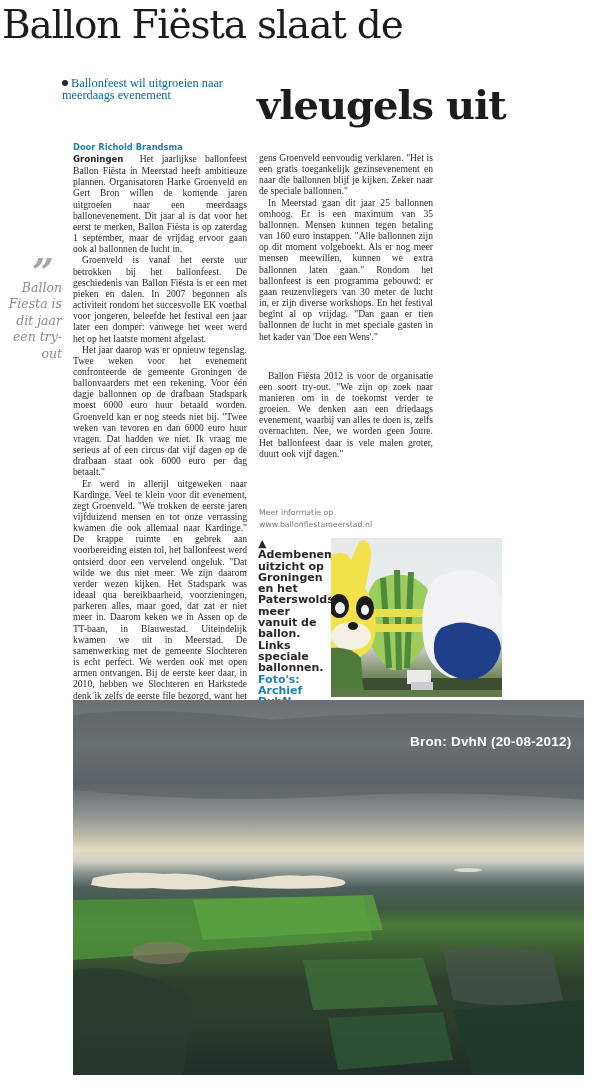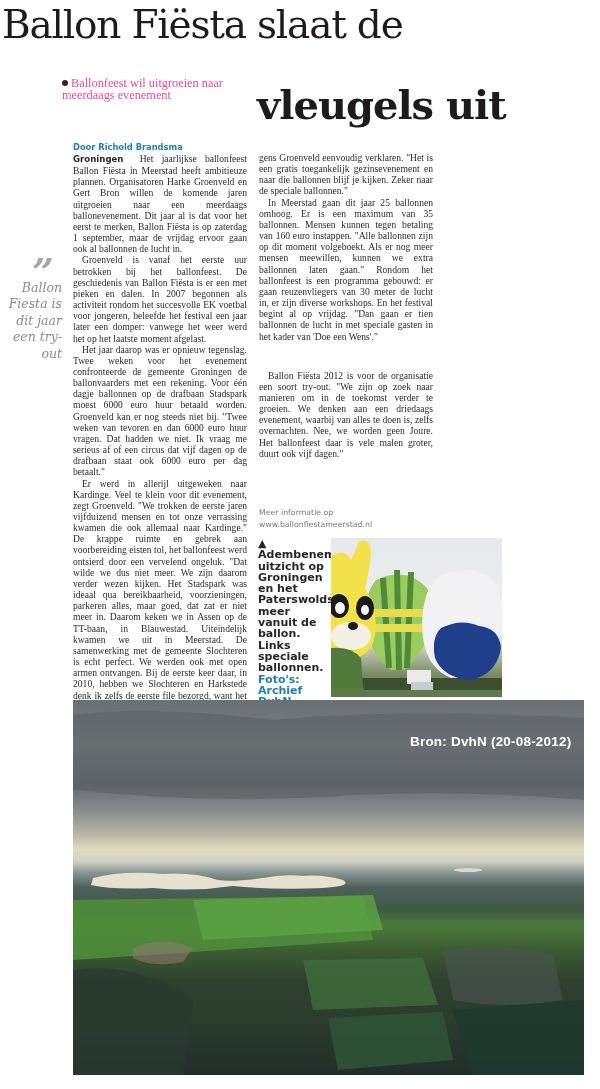--- a/index.html
+++ b/index.html
@@ -1,20 +1,20 @@
 <!DOCTYPE html>
 <html><head>
 <meta charset="utf-8">
 <style>
   html, body { margin:0; padding:0; background:#ffffff; }
   body { width:600px; height:1089px; position:relative; overflow:hidden; font-family:"DejaVu Serif", serif; color:#2a2526; }
   .abs { position:absolute; }
   #headline-1 { left:2px; top:2px; font-family:"DejaVu Serif", serif; font-weight:normal; font-size:39px; letter-spacing:-1.2px; color:#1f1b1c; white-space:nowrap; line-height:46px; }
   #headline-2 { left:257px; top:79px; font-family:"DejaVu Serif", serif; font-weight:bold; font-size:40px; letter-spacing:-1px; color:#1f1b1c; white-space:nowrap; line-height:52px; }
-  #bullets { left:62px; top:78px; width:190px; font-family:"Liberation Serif", serif; font-size:12.3px; line-height:11.6px; color:#ec4899; }
+  #bullets { left:62px; top:78px; width:190px; font-family:"Liberation Serif", serif; font-size:12.3px; line-height:11.6px; color:#0369a1; }
   #bullets .b { display:block; }
   #bullets .dot { display:inline-block; width:6px; height:6px; border-radius:50%; background:#2a2526; margin-right:3px; vertical-align:1px; }
   .col { font-family:"Liberation Serif", serif; font-size:9.6px; line-height:11.15px; color:#2e2a2b; text-align:justify; }
   .col p { margin:0; text-indent:0; }
   .col p.ind { text-indent:9px; }
   .col p.gap { margin-top:28px; }
   #col-1 { left:73px; top:142px; width:174px; }
   #col-2 { left:259px; top:152px; width:174px; }
   #byline { font-family:"DejaVu Sans", sans-serif; font-weight:bold; font-size:8.3px; color:#1f7fae; line-height:11px; }
   .dateline { font-family:"DejaVu Sans", sans-serif; font-weight:bold; font-size:8.6px; color:#2a2526; }

